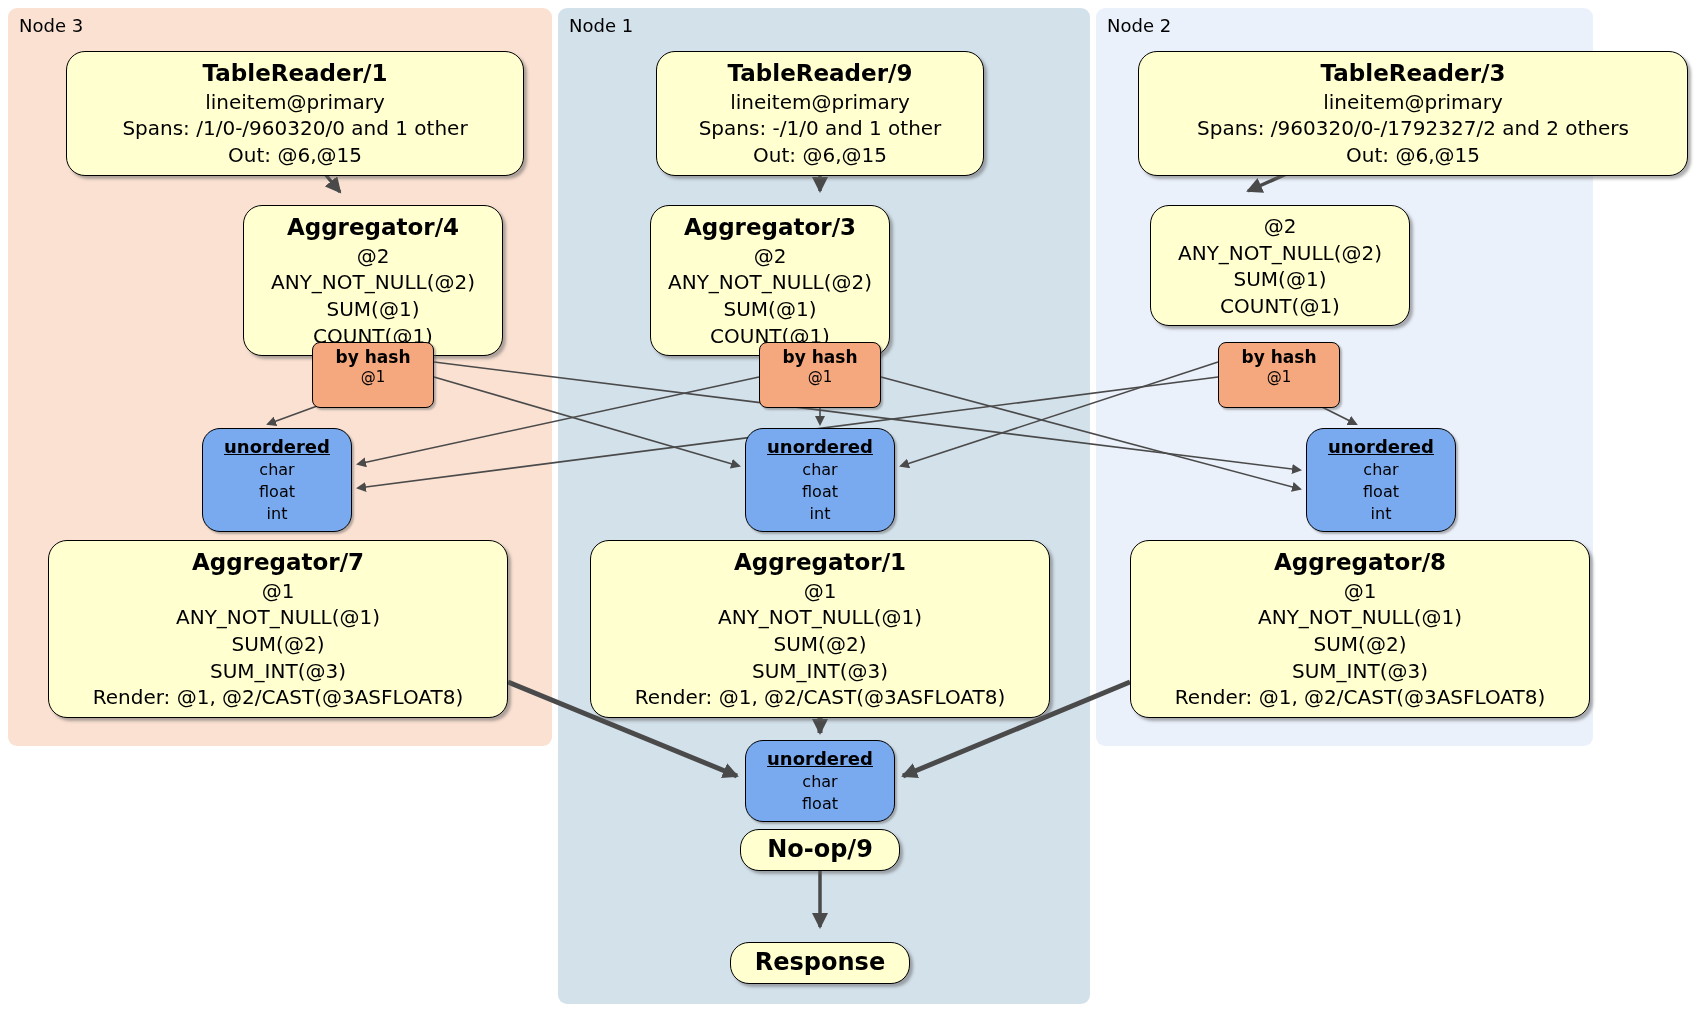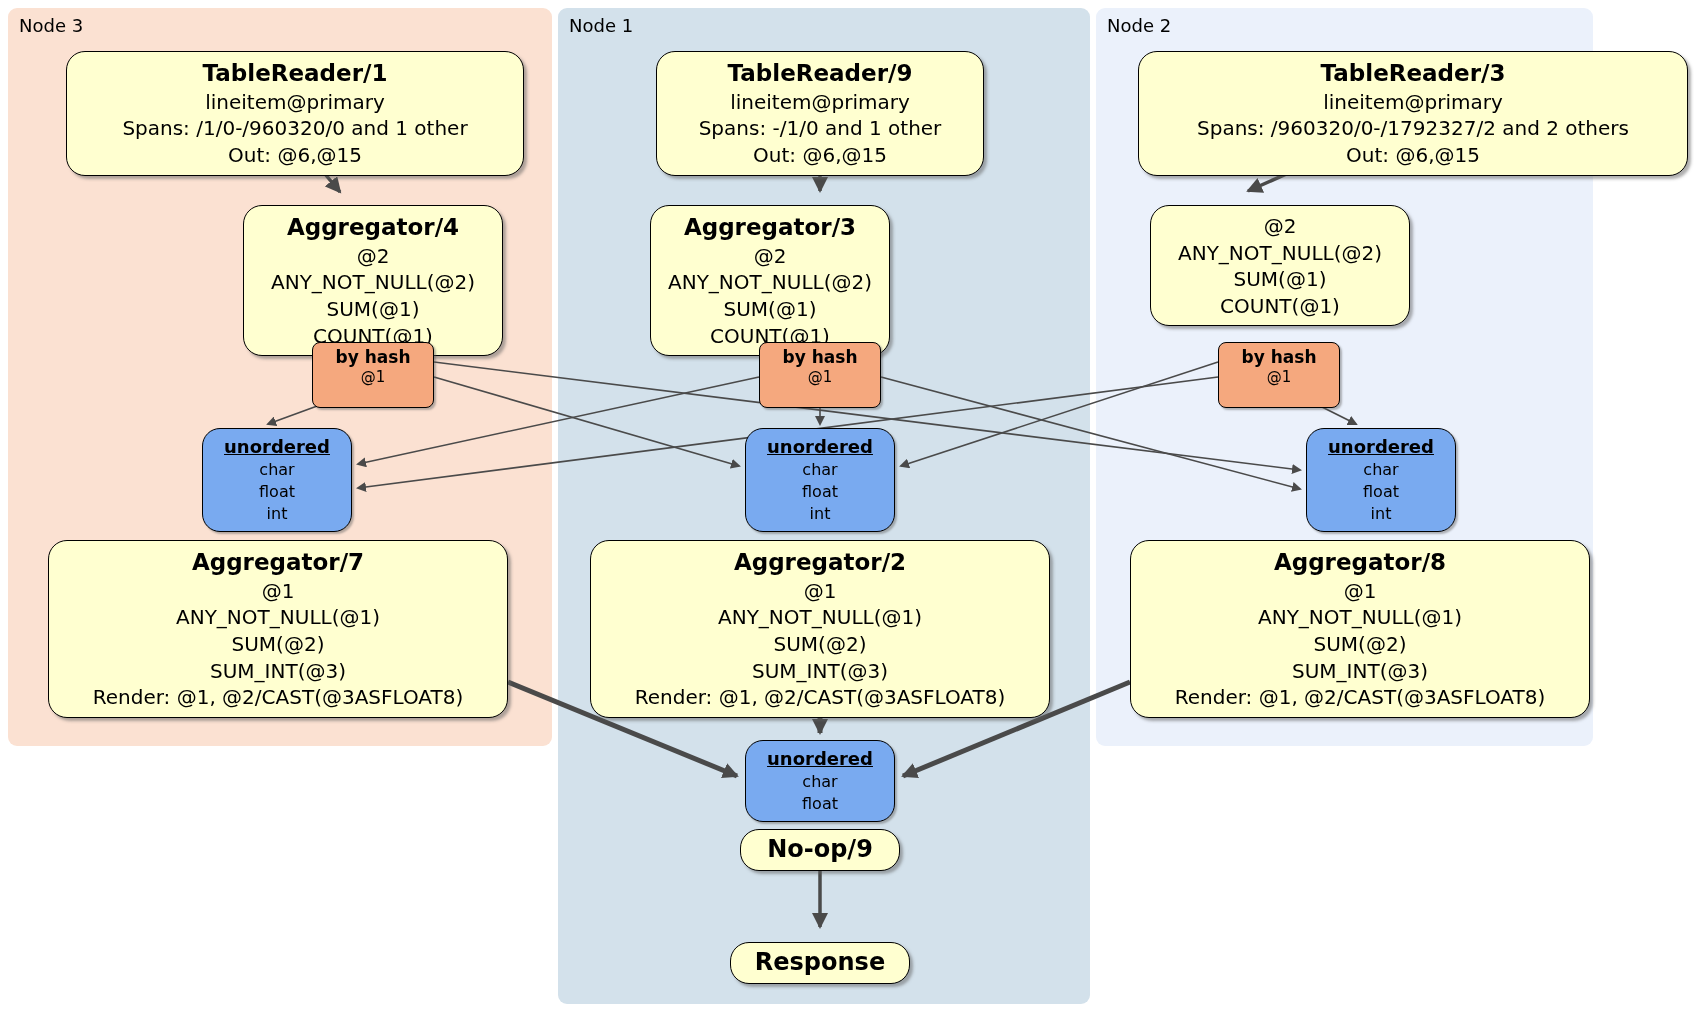--- a/index.html
+++ b/index.html
@@ -122,21 +122,21 @@
     <div class="title">by hash</div>
     <div class="ln">@1</div>
   </div>
   <div class="box sync" style="left:745px;top:428px;width:150px;">
     <div class="title">unordered</div>
     <div class="ln">char</div>
     <div class="ln">float</div>
     <div class="ln">int</div>
   </div>
   <div class="box proc" style="left:590px;top:531px;width:460px;">
-    <div class="title">Aggregator/2</div>
+    <div class="title">Aggregator/1</div>
     <div class="ln">@1</div>
     <div class="ln">ANY_NOT_NULL(@1)</div>
     <div class="ln">SUM(@2)</div>
     <div class="ln">SUM_INT(@3)</div>
     <div class="ln">Render: @1, @2/CAST(@3ASFLOAT8)</div>
   </div>
 
   <div class="box proc" style="left:1138px;top:42px;width:550px;">
     <div class="title">TableReader/3</div>
     <div class="ln">lineitem@primary</div>

